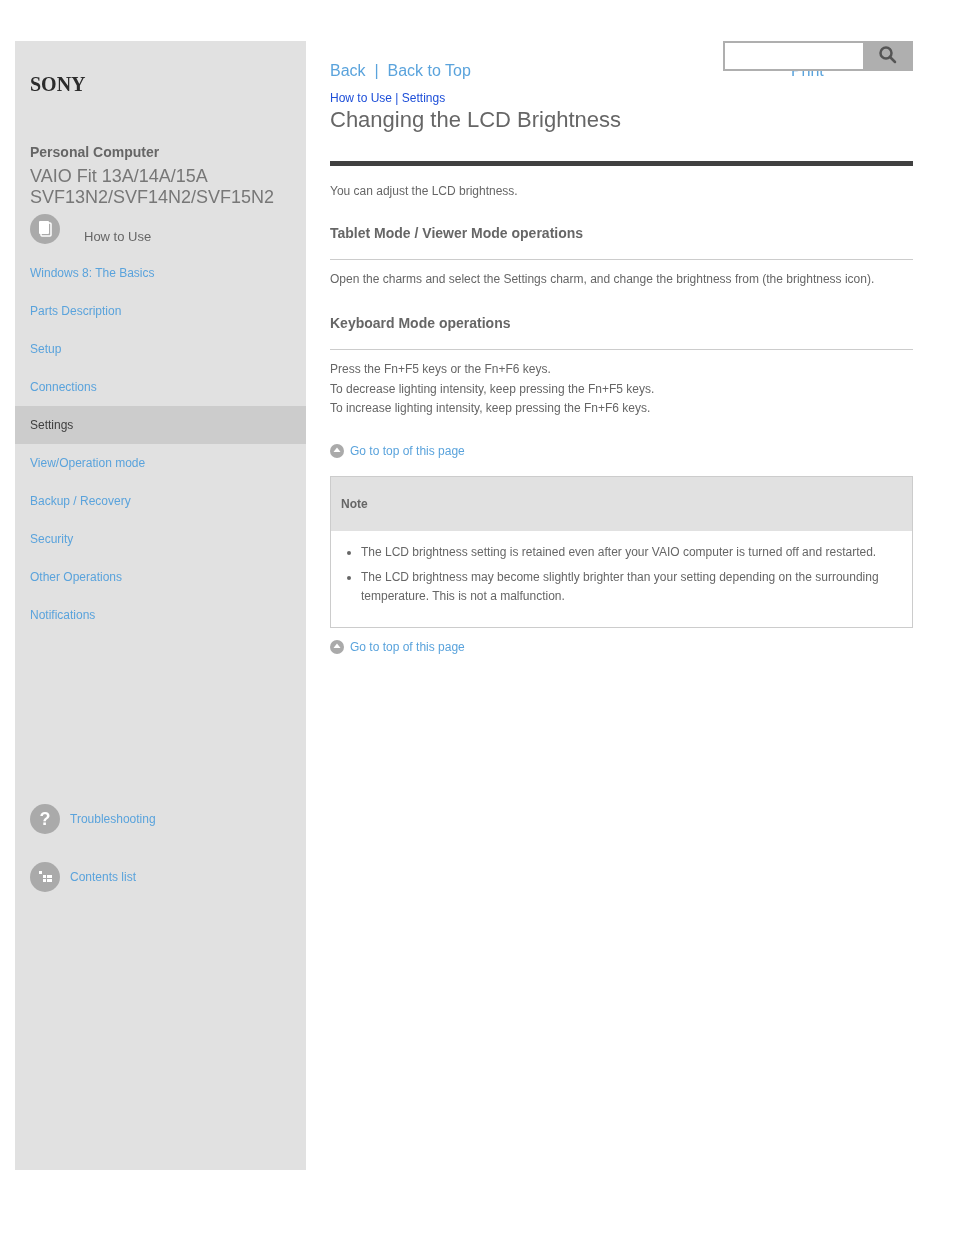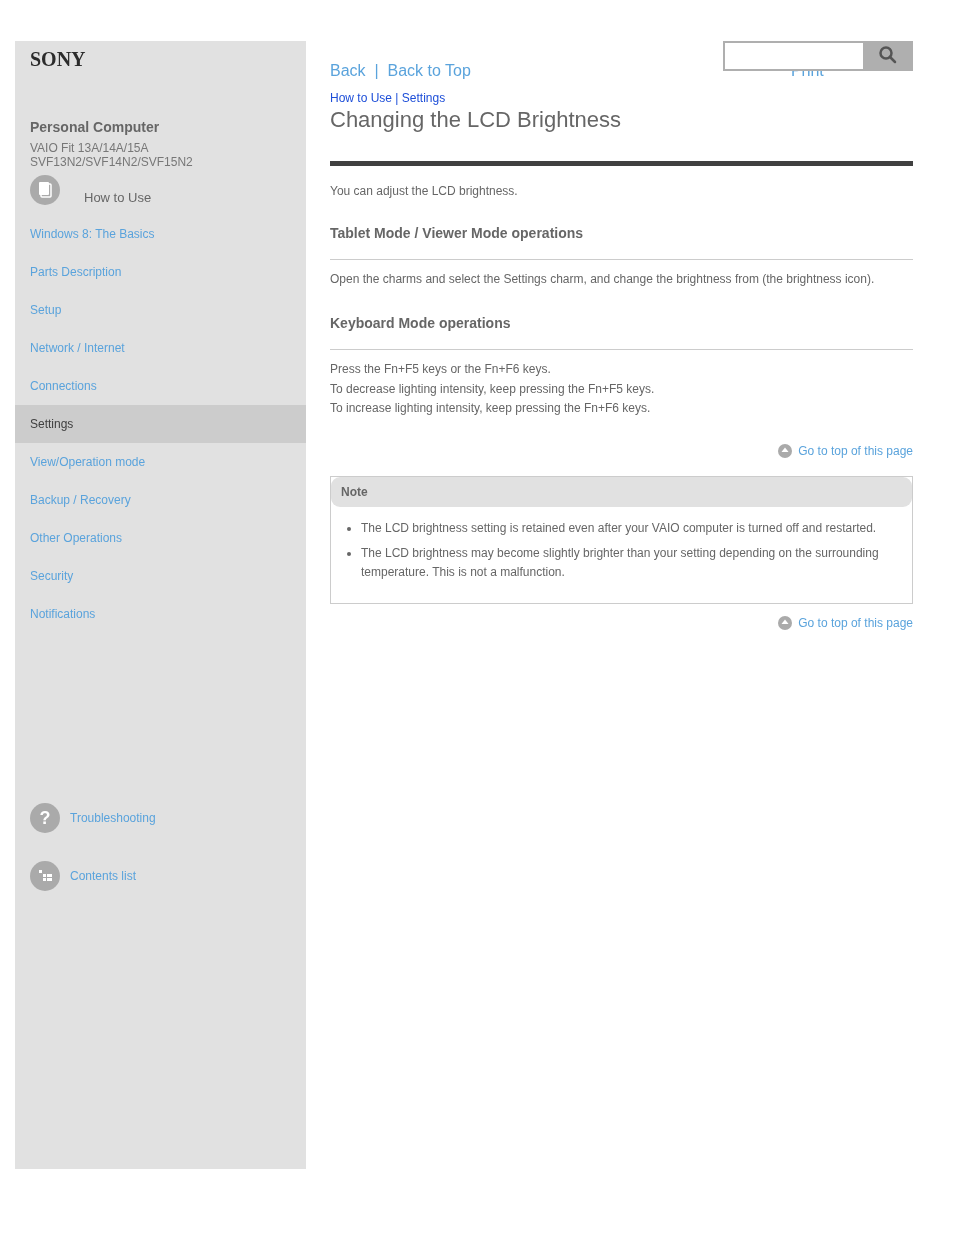--- a/index.html
+++ b/index.html
@@ -11,35 +11,35 @@
       width: 954px;
       margin: 0 auto;
     }
     .page {
       display: flex;
       padding: 41px 41px 0 15px;
     }
     .sidebar {
       width: 291px;
       background: #e1e1e1;
-      padding: 10px 15px 250px 15px;
+      padding: 35px 15px 250px 15px;
       flex-shrink: 0;
     }
     .logo {
       margin-bottom: 50px;
     }
     .logo svg { display: block; }
     .product-title {
       font-size: 14px;
       font-weight: bold;
       color: #666;
       margin-bottom: 6px;
     }
     .product-model {
-      font-size: 12px;
+      font-size: 18px;
       color: #777;
     }
     .sidebar-group {
       margin-top: 6px;
     }
     .sidebar-section-head {
       display: flex;
       align-items: flex-end;
       gap: 24px;
       margin-bottom: 10px;
@@ -153,39 +153,37 @@
       margin-bottom: 10px;
     }
     .section-body {
       font-size: 12px;
       line-height: 1.6;
       color: #666;
       margin-bottom: 26px;
     }
     .top-link {
       display: flex;
-      justify-content: flex-end;
       align-items: center;
       gap: 6px;
       font-size: 12px;
       color: #5aa3dc;
       margin-bottom: 18px;
       cursor: pointer;
     }
     .note-box {
       border: 1px solid #ccc;
       margin-bottom: 12px;
     }
     .note-head {
       background: #e1e1e1;
       font-weight: bold;
       color: #666;
       font-size: 12px;
-      padding: 8px 10px;
-      border-radius: 9px;
+      padding: 20px 10px;
     }
     .note-body {
       padding: 12px 10px 14px 30px;
     }
     .note-body li {
       font-size: 12px;
       line-height: 1.6;
       color: #666;
       margin-bottom: 6px;
       list-style: disc;
@@ -219,27 +217,26 @@
             <rect x="9" y="7" width="10" height="13" rx="1" fill="#fff"></rect>
             <rect x="11" y="9" width="10" height="13" rx="1" fill="none" stroke="#fff" stroke-width="1.5"></rect>
           </svg>
         </span>
         <span class="sidebar-section-title">How to Use</span>
       </div>
       <div class="sidebar-links">
         <span class="sidebar-link">Windows 8: The Basics</span>
         <span class="sidebar-link">Parts Description</span>
         <span class="sidebar-link">Setup</span>
-        <span class="sidebar-link">Network / Internet</span>
         <span class="sidebar-link">Connections</span>
         <span class="sidebar-link active">Settings</span>
         <span class="sidebar-link">View/Operation mode</span>
         <span class="sidebar-link">Backup / Recovery</span>
+        <span class="sidebar-link">Security</span>
         <span class="sidebar-link">Other Operations</span>
-        <span class="sidebar-link">Security</span>
         <span class="sidebar-link">Notifications</span>
       </div>
     </div>
 
     <div class="sidebar-lower">
       <div class="sidebar-low-item">
         <span class="sidebar-icon">
           <svg width="30" height="30" viewBox="0 0 30 30">
             <circle cx="15" cy="15" r="15" fill="#aaa"></circle>
             <text x="15" y="21" text-anchor="middle" font-family="Arial" font-weight="bold" font-size="18" fill="#fff">?</text>

